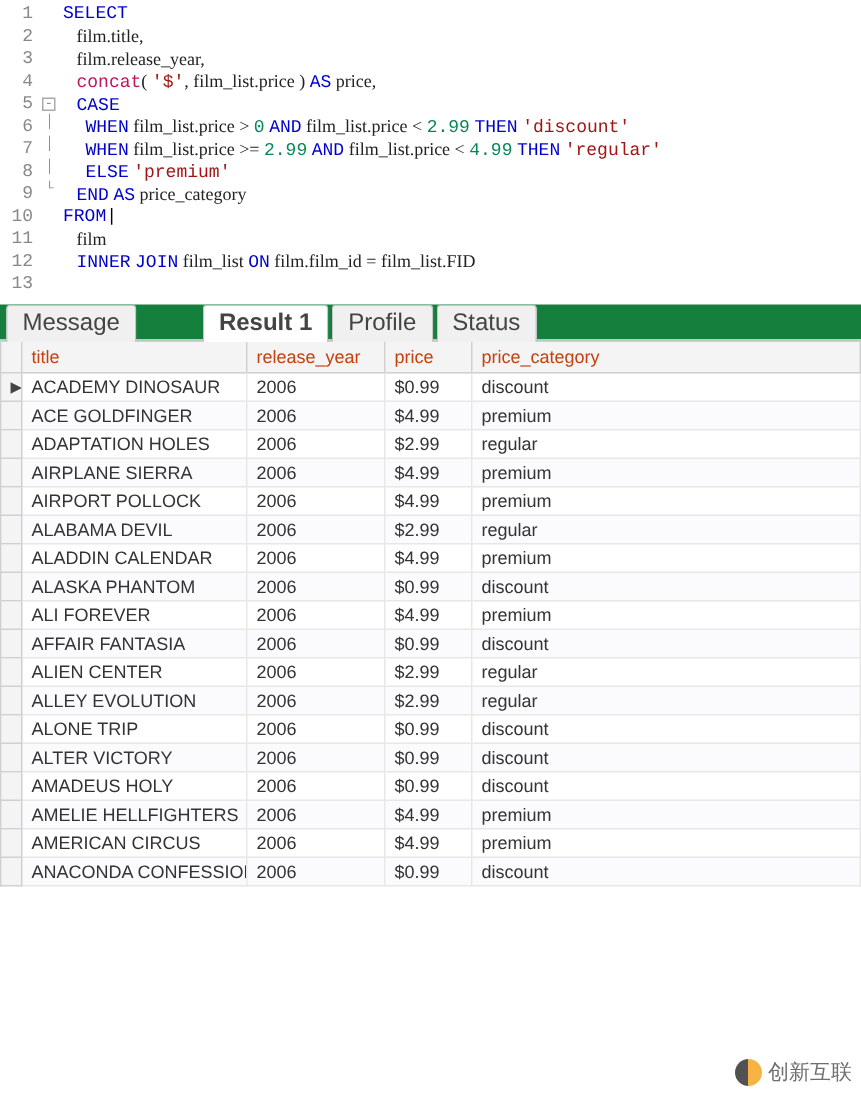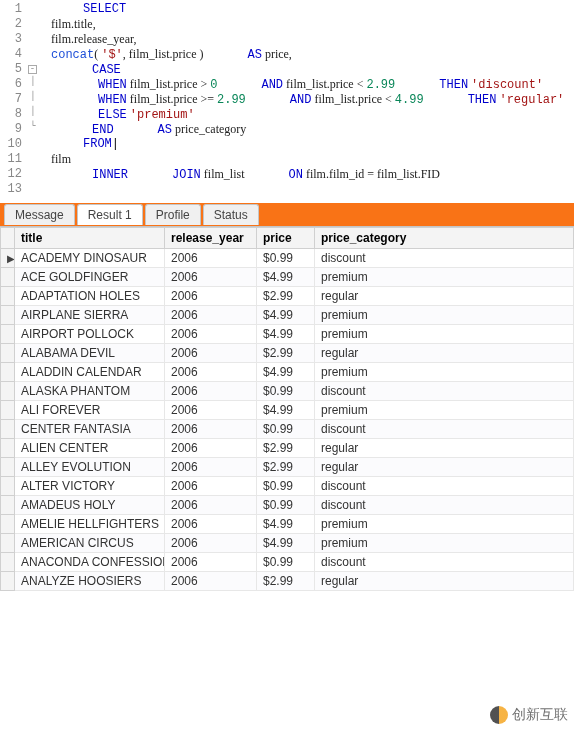--- a/index.html
+++ b/index.html
@@ -37,63 +37,64 @@
   .fold div { height: 15px; text-align:center; }
   .fold .mark {
     border:1px solid #aaa;
     width:9px; height:9px;
     margin-top:3px;
     line-height:7px;
     font-size:9px;
   }
   .code { padding: 2px 4px; white-space: pre; }
   .code div { height: 15px; }
-  .kw { color: #0000cc; margin-left: 41px; }
-  .func { color: #1d4ed8; }
+  .kw { color: #0000cc; }
+  .func { color: #be185d; }
   .str { color: #a31515; }
   .num { color: #098658; }
   .plain { color: #222; font-family: Liberation Serif, serif; }
 
   .tabs {
     display: flex;
     border-bottom: 1px solid #c5c5c5;
-    background: #f97316;
-    font-size: 12px;
+    background: #15803d;
+    font-size: 16px;
     height: 24px;
-    align-items: center;
+    align-items: flex-start;
     padding-left: 4px;
     gap: 2px;
   }
   .tab {
     padding: 3px 10px;
     border: 1px solid #c5c5c5;
     border-bottom: none;
     background: #f0f0f0;
     color: #444;
     border-radius: 3px 3px 0 0;
     cursor: pointer;
   }
   .tab.active {
     background: #ffffff;
-    font-weight: 400;
+    font-weight: 700;
+    margin-left: 42px;
   }
 
   .grid {
     width: 100%;
     border-collapse: collapse;
     table-layout: fixed;
     font-size: 12px;
   }
   .grid th {
     text-align: left;
-    font-weight: bold;
+    font-weight: normal;
     background: #f4f4f4;
     border: 1px solid #d0d0d0;
     padding: 3px 6px;
-    color: #000000;
+    color: #c2410c;
   }
   .grid td {
     border: 1px solid #e7e7e7;
     padding: 2px 6px;
     color: #333;
     white-space: nowrap;
     overflow: hidden;
   }
   .grid tr:nth-child(even) td { background: #fbfbfd; }
   .grid tr:nth-child(odd) td { background: #ffffff; }
@@ -245,41 +246,48 @@
       </tr>
       <tr>
         <td class="rowhdr"></td>
         <td>ALI FOREVER</td>
         <td class="num-cell">2006</td>
         <td>$4.99</td>
         <td>premium</td>
       </tr>
       <tr>
         <td class="rowhdr"></td>
-        <td>CENTER FANTASIA</td>
+        <td>AFFAIR FANTASIA</td>
         <td class="num-cell">2006</td>
         <td>$0.99</td>
         <td>discount</td>
       </tr>
       <tr>
         <td class="rowhdr"></td>
         <td>ALIEN CENTER</td>
         <td class="num-cell">2006</td>
         <td>$2.99</td>
         <td>regular</td>
       </tr>
       <tr>
         <td class="rowhdr"></td>
         <td>ALLEY EVOLUTION</td>
         <td class="num-cell">2006</td>
         <td>$2.99</td>
         <td>regular</td>
       </tr>
       <tr>
         <td class="rowhdr"></td>
+        <td>ALONE TRIP</td>
+        <td class="num-cell">2006</td>
+        <td>$0.99</td>
+        <td>discount</td>
+      </tr>
+      <tr>
+        <td class="rowhdr"></td>
         <td>ALTER VICTORY</td>
         <td class="num-cell">2006</td>
         <td>$0.99</td>
         <td>discount</td>
       </tr>
       <tr>
         <td class="rowhdr"></td>
         <td>AMADEUS HOLY</td>
         <td class="num-cell">2006</td>
         <td>$0.99</td>
@@ -298,27 +306,20 @@
         <td class="num-cell">2006</td>
         <td>$4.99</td>
         <td>premium</td>
       </tr>
       <tr>
         <td class="rowhdr"></td>
         <td>ANACONDA CONFESSIONS</td>
         <td class="num-cell">2006</td>
         <td>$0.99</td>
         <td>discount</td>
-      </tr>
-      <tr>
-        <td class="rowhdr"></td>
-        <td>ANALYZE HOOSIERS</td>
-        <td class="num-cell">2006</td>
-        <td>$2.99</td>
-        <td>regular</td>
       </tr>
     </tbody>
 </table>
 
 <div class="watermark">
   <div class="wm-icon"></div>
   <span>创新互联</span>
 </div>
 
 </body></html>

